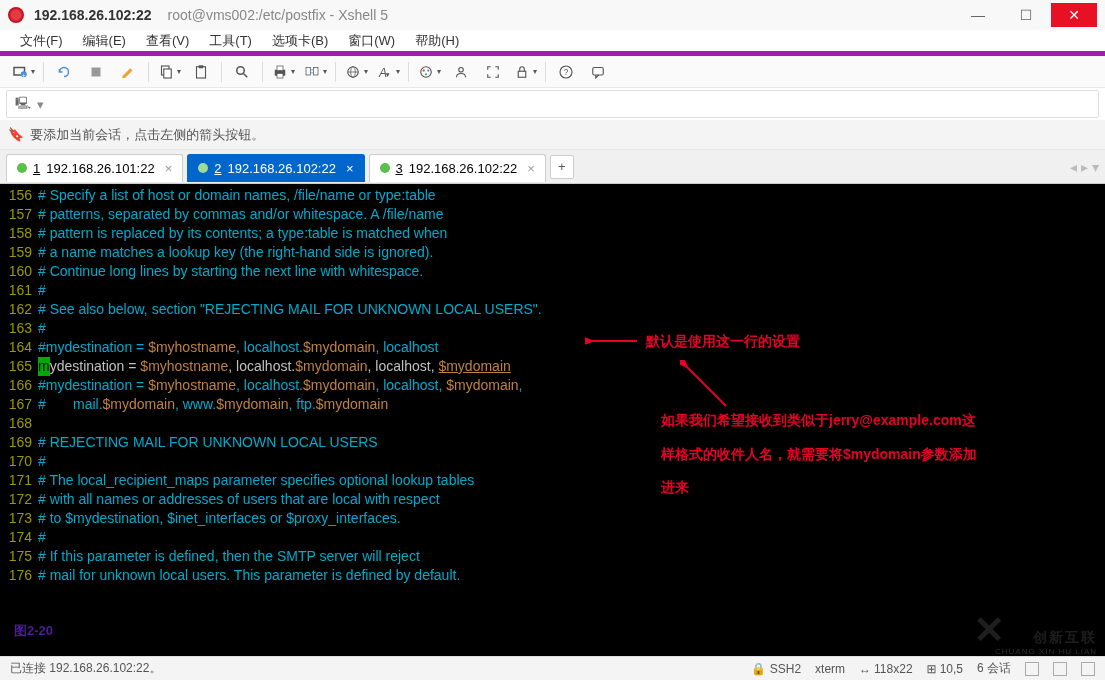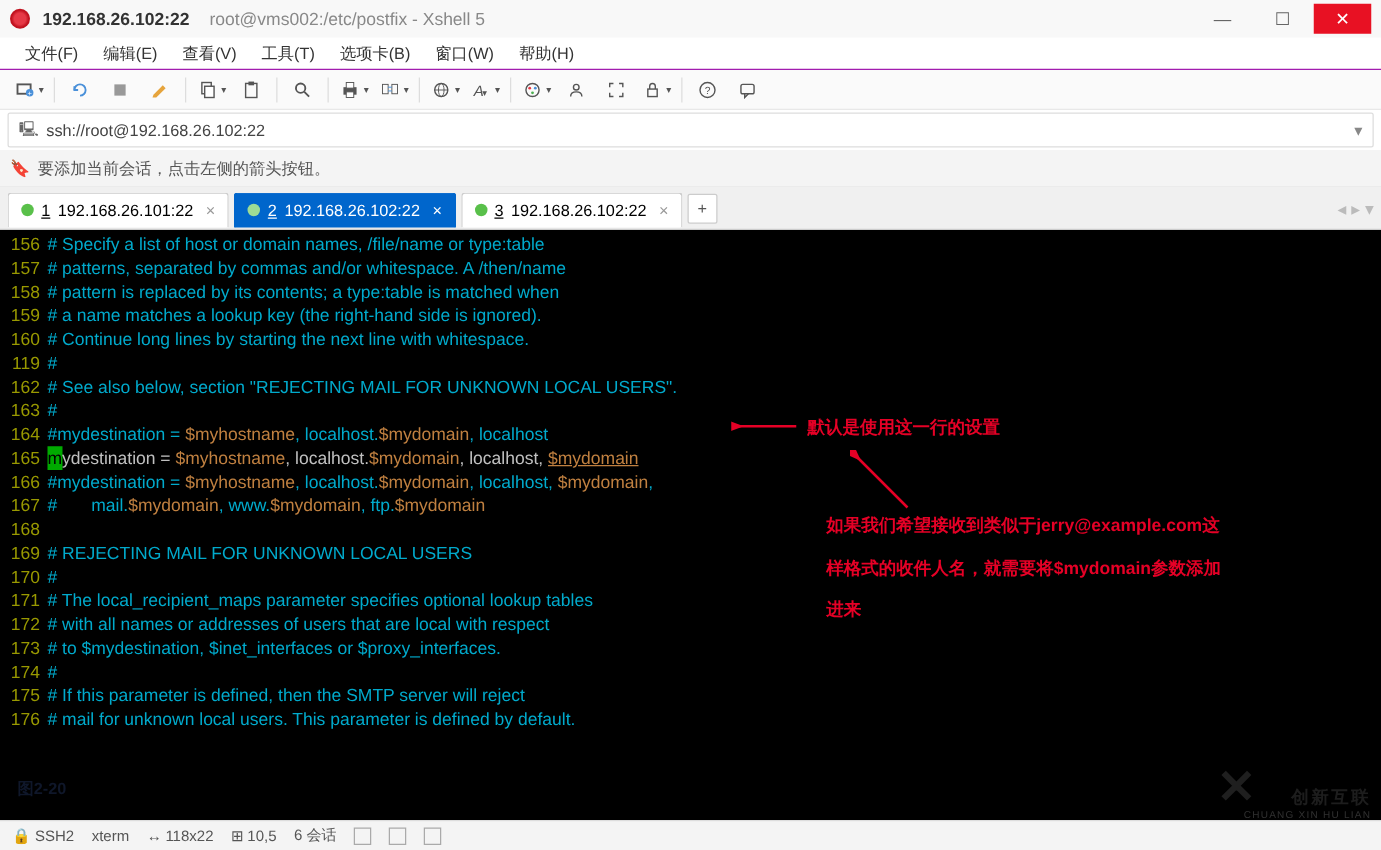--- a/index.html
+++ b/index.html
@@ -8,21 +8,21 @@
 
 .titlebar { height: 30px; display: flex; align-items: center; background: #f8f8f8; padding: 0 8px; }
 .app-icon { width: 16px; height: 16px; background: radial-gradient(circle at 50% 50%, #e63946 40%, #c1121f 60%); border-radius: 50% 50% 50% 50%; margin-right: 10px; }
 .title-main { font-weight: bold; color: #333; font-size: 14px; }
 .title-sub { color: #888; margin-left: 16px; font-size: 14px; }
 .win-controls { margin-left: auto; display: flex; gap: 2px; }
 .win-btn { width: 46px; height: 24px; display: flex; align-items: center; justify-content: center; color: #666; font-size: 14px; }
 .win-close { background: #e81123; color: #fff; }
 
 
-.menubar { height: 26px; display: flex; align-items: center; padding: 0 12px; gap: 4px; border-bottom: 1px solid #a21caf; }
+.menubar { height: 26px; display: flex; align-items: center; padding: 0 12px; gap: 4px; border-bottom: 5px solid #a21caf; }
 .menu-item { padding: 3px 8px; color: #333; font-size: 13px; }
 
 
 .toolbar { height: 32px; display: flex; align-items: center; padding: 0 8px; gap: 2px; border-bottom: 1px solid #e8e8e8; background: #fafafa; }
 .tbtn { width: 30px; height: 26px; display: flex; align-items: center; justify-content: center; color: #555; position: relative; }
 .tbtn.dd::after { content: '▾'; font-size: 8px; margin-left: 2px; color: #555; }
 .tdiv { width: 1px; height: 20px; background: #ddd; margin: 0 3px; }
 .tbtn svg { width: 18px; height: 18px; }
 
 
@@ -54,21 +54,21 @@
 .cursor-bg { background: #00aa00; color: #000; }
 .plain { color: #c0c0c0; }
 .var { color: #c08040; }
 .var-underline { color: #c08040; text-decoration: underline; }
 .annotation { color: #e60026; font-weight: bold; position: absolute; font-family: 'Microsoft YaHei', sans-serif; font-size: 14px; }
 .arrow-svg { position: absolute; }
 .term-status { position: absolute; bottom: 4px; left: 8px; right: 8px; display: flex; color: #c0c0c0; font-family: 'Consolas', monospace; font-size: 14px; }
 .term-status-right { margin-left: auto; display: flex; gap: 92px; }
 
 
-.figure-label { position: absolute; left: 14px; top: 622px; color: #0f172a; font-weight: bold; font-family: sans-serif; }
+.figure-label { position: absolute; left: 14px; top: 622px; color: #4c1d95; font-weight: bold; font-family: sans-serif; }
 
 
 .statusbar { position: absolute; bottom: 0; left: 0; right: 0; height: 24px; display: flex; align-items: center; padding: 0 10px; background: #f4f4f4; border-top: 1px solid #ddd; color: #555; font-size: 12px; gap: 14px; }
 .status-left { flex: 1; }
 .status-item { display: flex; align-items: center; gap: 3px; }
 
 
 .watermark { position: absolute; right: 8px; bottom: 24px; opacity: 0.35; font-family: sans-serif; text-align: right; }
 .watermark .wm-top { font-size: 14px; font-weight: bold; letter-spacing: 2px; color: #555; }
 .watermark .wm-bot { font-size: 8px; color: #888; letter-spacing: 1px; }
@@ -209,21 +209,20 @@
   <div class="tbtn">
       <svg viewBox="0 0 24 24">
         <rect x="5" y="6" width="14" height="10" rx="2" fill="none" stroke="#555" stroke-width="1.5"></rect>
         <path d="M9 16 L9 20 L13 16" fill="none" stroke="#555" stroke-width="1.5"></path>
       </svg>
     </div>
 </div>
 
 <div class="addressbar">
   <span class="addr-icon">🖳</span>
-  <span class="addr-text">ssh://root@192.168.26.102:22</span>
   <span class="addr-dd">▾</span>
 </div>
 
 <div class="info-banner">
   <span class="info-icon">🔖</span>
   <span>要添加当前会话，点击左侧的箭头按钮。</span>
 </div>
 
 <div class="tabbar">
   <div class="tab">
@@ -249,25 +248,25 @@
     <span>◂</span>
     <span>▸</span>
     <span>▾</span>
   </div>
 </div>
 
 <div class="terminal" id="terminal">
 
   <div id="term-lines">
       <div class="term-line"><span class="lineno">156</span><span class="comment"># Specify a list of host or domain names, /file/name or type:table</span></div>
-      <div class="term-line"><span class="lineno">157</span><span class="comment"># patterns, separated by commas and/or whitespace. A /then/name</span></div>
+      <div class="term-line"><span class="lineno">157</span><span class="comment"># patterns, separated by commas and/or whitespace. A /file/name</span></div>
       <div class="term-line"><span class="lineno">158</span><span class="comment"># pattern is replaced by its contents; a type:table is matched when</span></div>
       <div class="term-line"><span class="lineno">159</span><span class="comment"># a name matches a lookup key (the right-hand side is ignored).</span></div>
       <div class="term-line"><span class="lineno">160</span><span class="comment"># Continue long lines by starting the next line with whitespace.</span></div>
-      <div class="term-line"><span class="lineno">119</span><span class="comment">#</span></div>
+      <div class="term-line"><span class="lineno">161</span><span class="comment">#</span></div>
       <div class="term-line"><span class="lineno">162</span><span class="comment"># See also below, section "REJECTING MAIL FOR UNKNOWN LOCAL USERS".</span></div>
       <div class="term-line"><span class="lineno">163</span><span class="comment">#</span></div>
       <div class="term-line"><span class="lineno">164</span><span class="comment">#mydestination = </span><span class="var">$myhostname</span><span class="comment">, localhost.</span><span class="var">$mydomain</span><span class="comment">, localhost</span></div>
       <div class="term-line"><span class="lineno">165</span><span class="cursor-bg">m</span><span class="plain">ydestination = </span><span class="var">$myhostname</span><span class="plain">, localhost.</span><span class="var">$mydomain</span><span class="plain">, localhost, </span><span class="var-underline">$mydomain</span></div>
       <div class="term-line"><span class="lineno">166</span><span class="comment">#mydestination = </span><span class="var">$myhostname</span><span class="comment">, localhost.</span><span class="var">$mydomain</span><span class="comment">, localhost, </span><span class="var">$mydomain</span><span class="comment">,</span></div>
       <div class="term-line"><span class="lineno">167</span><span class="comment">#       mail.</span><span class="var">$mydomain</span><span class="comment">, www.</span><span class="var">$mydomain</span><span class="comment">, ftp.</span><span class="var">$mydomain</span></div>
       <div class="term-line"><span class="lineno">168</span><span class="plain"></span></div>
       <div class="term-line"><span class="lineno">169</span><span class="comment"># REJECTING MAIL FOR UNKNOWN LOCAL USERS</span></div>
       <div class="term-line"><span class="lineno">170</span><span class="comment">#</span></div>
       <div class="term-line"><span class="lineno">171</span><span class="comment"># The local_recipient_maps parameter specifies optional lookup tables</span></div>
@@ -311,20 +310,21 @@
 
 <div class="figure-label">图2-20</div>
 
 <div class="watermark-x">✕</div>
 <div class="watermark">
   <div class="wm-top">创新互联</div>
   <div class="wm-bot">CHUANG XIN HU LIAN</div>
 </div>
 
 <div class="statusbar">
+  <span class="status-left">已连接 192.168.26.102:22。</span>
   <span class="status-item">
       <span>🔒</span>
       <span>SSH2</span>
     </span>
   <span class="status-item">xterm</span>
   <span class="status-item">
       <span>↔</span>
       <span>118x22</span>
     </span>
   <span class="status-item">

